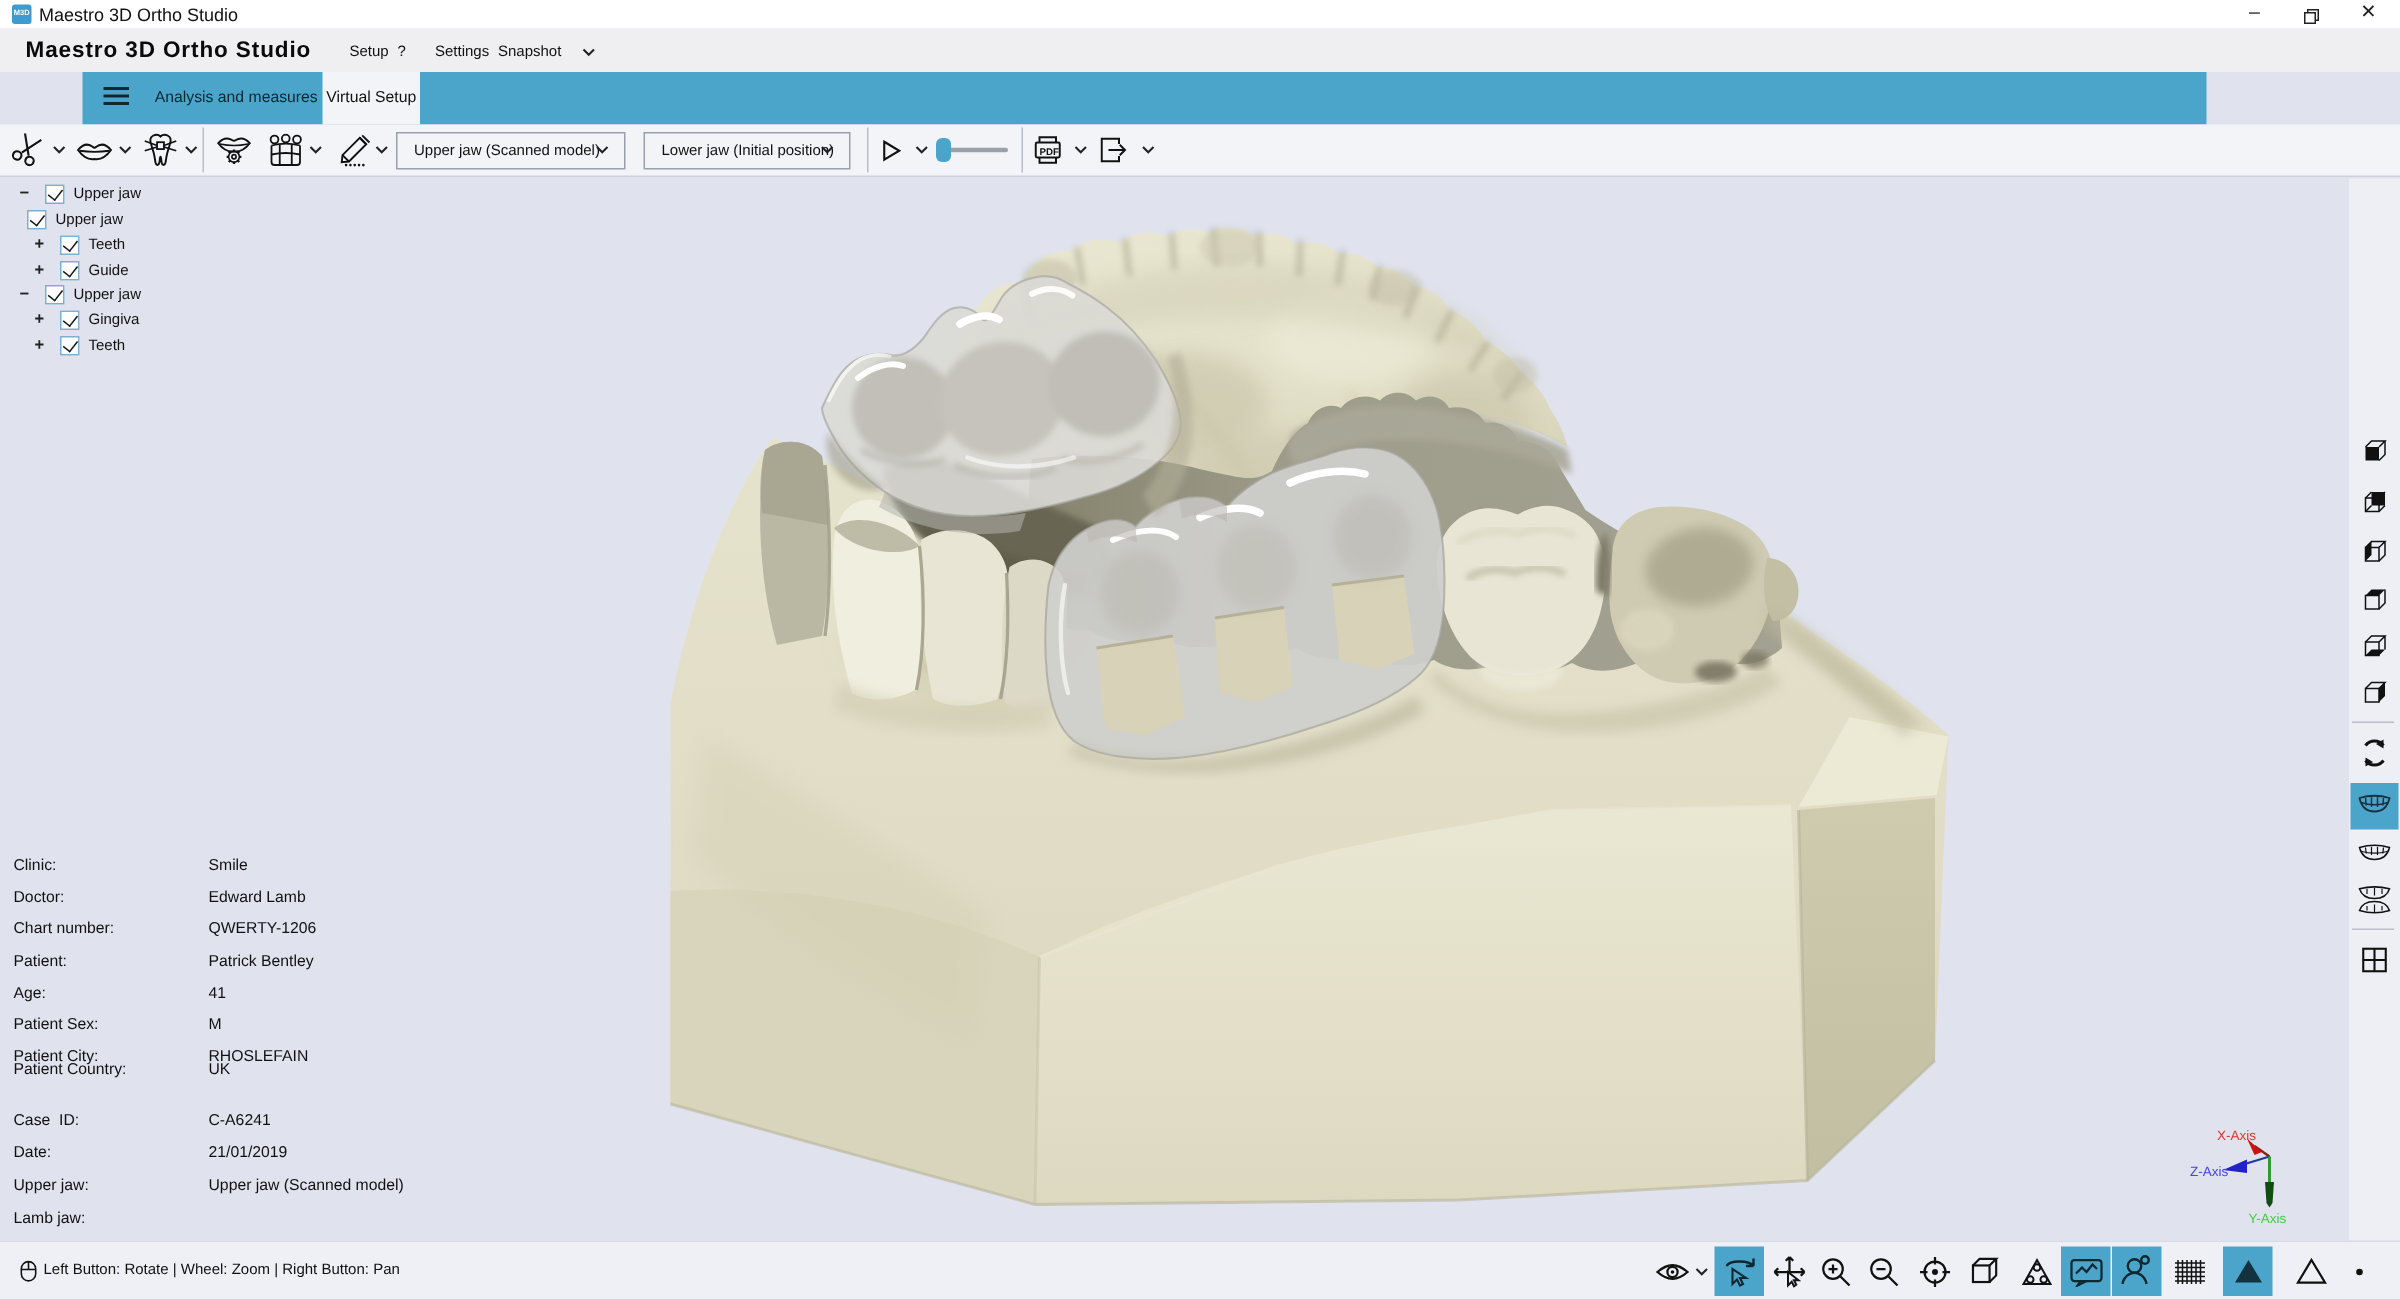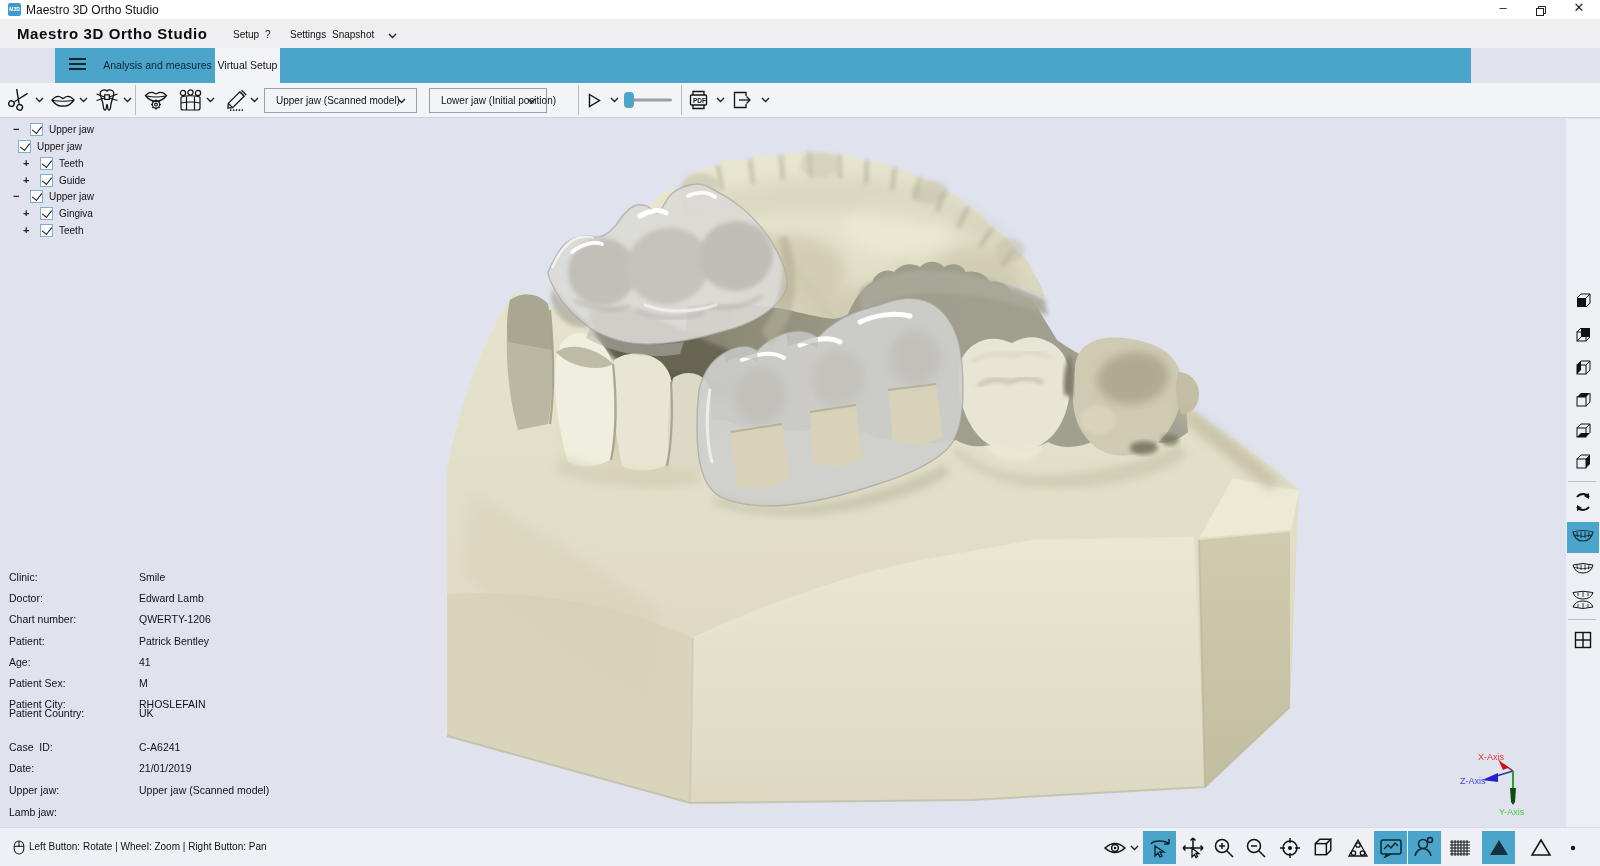--- a/index.html
+++ b/index.html
@@ -467,21 +467,21 @@
         </svg>
     </div>
     <div class="caret" style="left:250px;">
         <svg width="9" height="6">
           <path d="M1 1 L4.5 4.5 L8 1" stroke="#222" stroke-width="1.4" fill="none"></path>
         </svg>
       </div>
     <div class="tbselect" style="left:264px;width:153px;">Upper jaw (Scanned model)<span class="sv"><svg width="9" height="6">
             <path d="M1 1 L4.5 4.5 L8 1" stroke="#222" stroke-width="1.4" fill="none"></path>
           </svg></span></div>
-    <div class="tbselect" style="left:429px;width:118px;">Lower jaw (Initial position)<span class="sv"><svg width="9" height="6">
+    <div class="tbselect" style="left:429px;width:138px;">Lower jaw (Initial position)<span class="sv"><svg width="9" height="6">
             <path d="M1 1 L4.5 4.5 L8 1" stroke="#222" stroke-width="1.4" fill="none"></path>
           </svg></span></div>
     <div class="tbi" style="left:586px;width:16px;">
       <svg width="13" height="15" viewBox="0 0 13 15">
           <path d="M1.5 1.5 L11.5 7.5 L1.5 13.5 Z" stroke="#111" stroke-width="1.4" fill="none"></path>
         </svg>
     </div>
     <div class="caret" style="left:610px;">
         <svg width="9" height="6">
           <path d="M1 1 L4.5 4.5 L8 1" stroke="#222" stroke-width="1.4" fill="none"></path>

